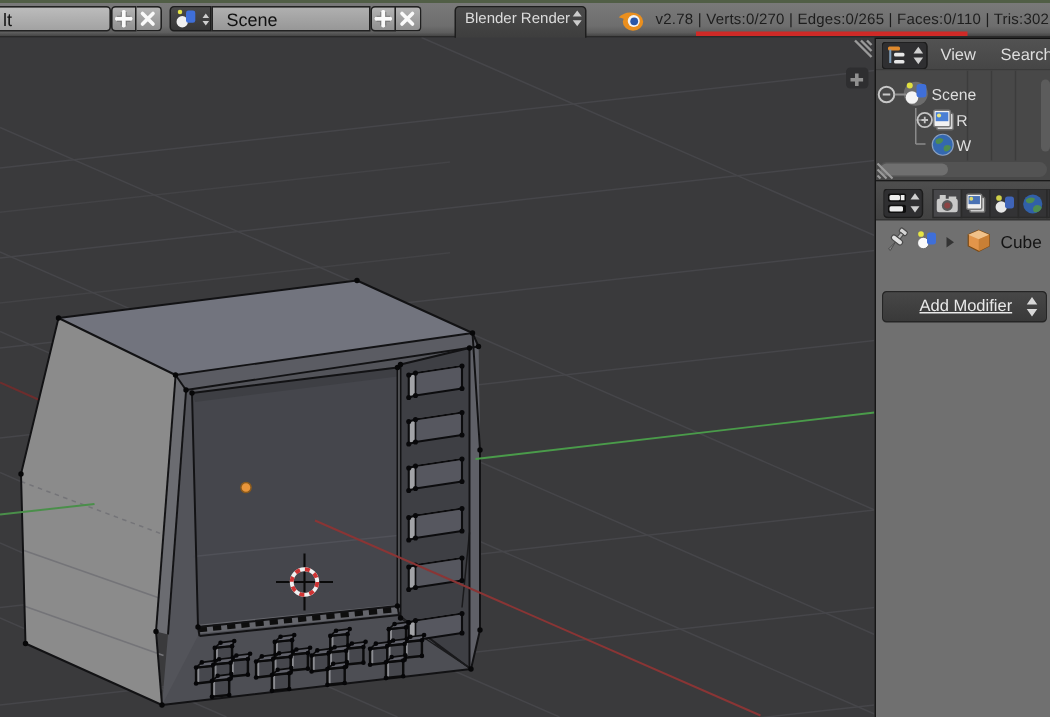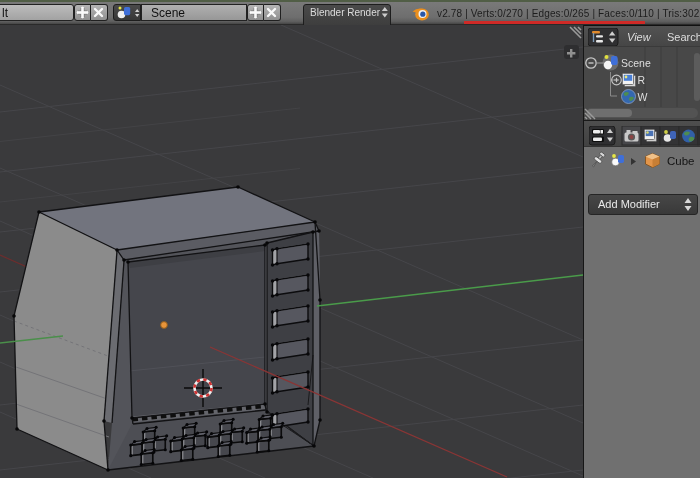--- a/index.html
+++ b/index.html
@@ -11,21 +11,21 @@
 .btn{top:4px;width:17px;height:17px;background:linear-gradient(#b4b4b4,#909090);border:1px solid #202020;box-sizing:border-box;color:#fdfdfd;text-align:center;font-size:13.5px;line-height:15px;font-weight:bold;text-shadow:0 1px 2px rgba(30,30,30,0.85);}
 .dkbtn{background:linear-gradient(#4a4a4a,#373737);border:1px solid #1d1d1d;box-sizing:border-box;}
 #stats{left:437px;top:8px;font-size:10px;color:#1d1d1d;white-space:nowrap;letter-spacing:0.15px;}
 #redline{left:464px;top:21px;width:181px;height:3px;background:#cf2a27;}
 
 #rcol{left:583px;top:25px;width:117px;height:453px;background:#484848;border-left:1px solid #161616;box-sizing:border-box;}
 #outhdr{left:584px;top:25px;width:116px;height:22px;background:linear-gradient(#525252,#464646);border-top:1px solid #111;border-bottom:1px solid #3a3a3a;box-sizing:border-box;color:#d6d6d6;font-size:11px;}
 #outbody{left:584px;top:47px;width:116px;height:73px;background:#484848;}
 #props{left:584px;top:120px;width:116px;height:358px;background:#707070;}
 #prophdr{left:584px;top:120px;width:116px;height:27px;background:linear-gradient(#4e4e4e,#424242);border-top:1px solid #1a1a1a;border-bottom:1px solid #333;box-sizing:border-box;}
-#addmod{left:588px;top:194px;width:110px;height:21px;background:linear-gradient(#474747,#393939);border:1px solid #252525;border-radius:3px;box-sizing:border-box;color:#e9e9e9;font-size:11px;line-height:19px;padding-left:9px;}
+#addmod{left:588px;top:194px;width:110px;height:21px;background:linear-gradient(#474747,#393939);border:1px solid #252525;border-radius:3px;box-sizing:border-box;color:#e9e9e9;font-size:11px;line-height:19px;padding-left:24px;text-decoration:underline;}
 .otext{color:#dedede;font-size:11px;}
 </style>
 </head>
 <body>
 
 <div class="abs" id="hdr"></div>
 <div class="abs topline" style="left:0;top:0;width:700px;height:2px;background:#515e46;"></div>
 
 <div class="abs field" style="left:-14px;top:4px;width:88px;border-radius:0 3px 3px 0;padding-left:15px;">lt</div>
 <div class="abs btn" style="left:74px;border-radius:3px 0 0 3px;">
@@ -512,21 +512,21 @@
 
 <svg class="abs" style="left:588px;top:28px" width="32" height="18">
 <rect x="0" y="0" width="30" height="18" rx="3" fill="#2f2f31" stroke="#1c1c1c"></rect>
 <rect x="4" y="3" width="8" height="2.6" rx="1" fill="#e08a2d"></rect>
 <line x1="5.5" y1="5" x2="5.5" y2="14" stroke="#7d9ab5" stroke-width="1.4"></line>
 <rect x="8" y="7.2" width="7" height="2.4" rx="1" fill="#e8e8e8"></rect>
 <rect x="8" y="12" width="7" height="2.4" rx="1" fill="#e8e8e8"></rect>
 <path d="M21 7.6 l3.2 -4.4 3.2 4.4 z" fill="#d0d0d0"></path>
 <path d="M21 10.4 l3.2 4.4 3.2 -4.4 z" fill="#d0d0d0"></path>
 </svg>
-<div class="abs otext" style="left:627px;top:31px;font-style:italic;">View</div>
+<div class="abs otext" style="left:627px;top:31px;">View</div>
 <div class="abs otext" style="left:667px;top:31px;">Search</div>
 
 <svg class="abs" style="left:584px;top:47px" width="116" height="73">
 <rect x="0" y="0" width="116" height="73" fill="#484848"></rect>
 <g stroke="#3c3c3c" stroke-width="1">
 <line x1="61" y1="0" x2="61" y2="60"></line>
       <line x1="77" y1="0" x2="77" y2="60"></line>
       <line x1="93" y1="0" x2="93" y2="60"></line>
 </g>
 

